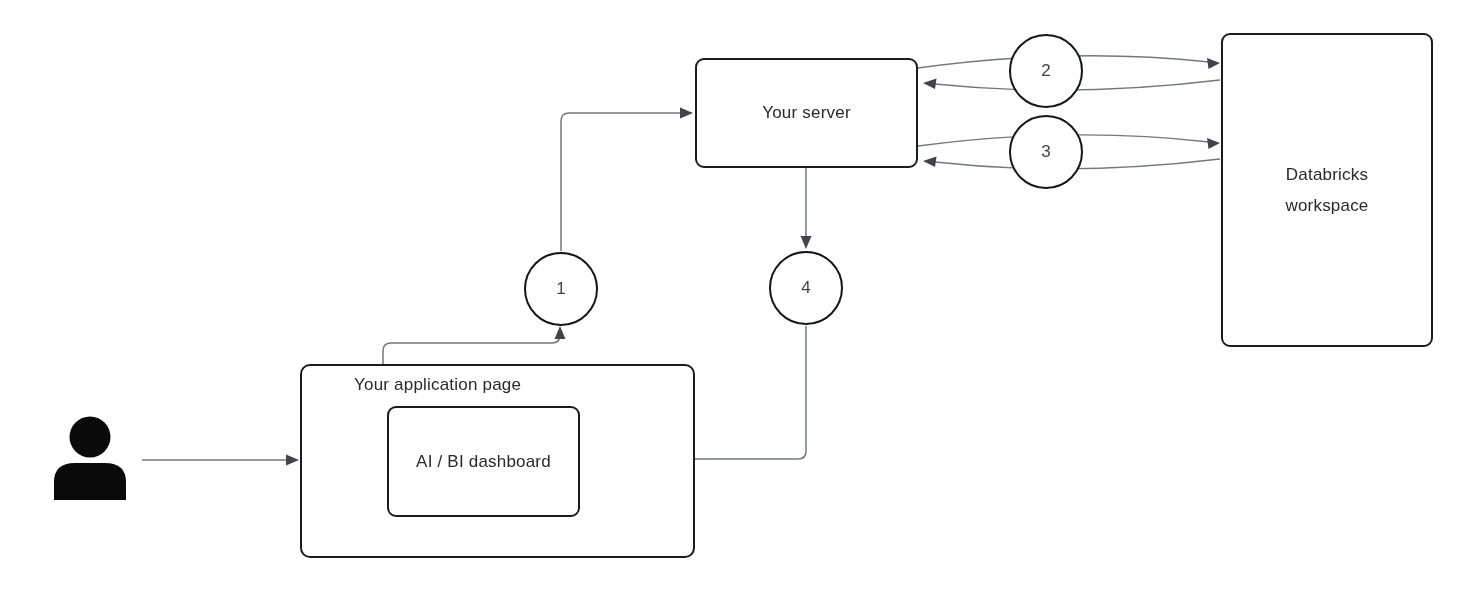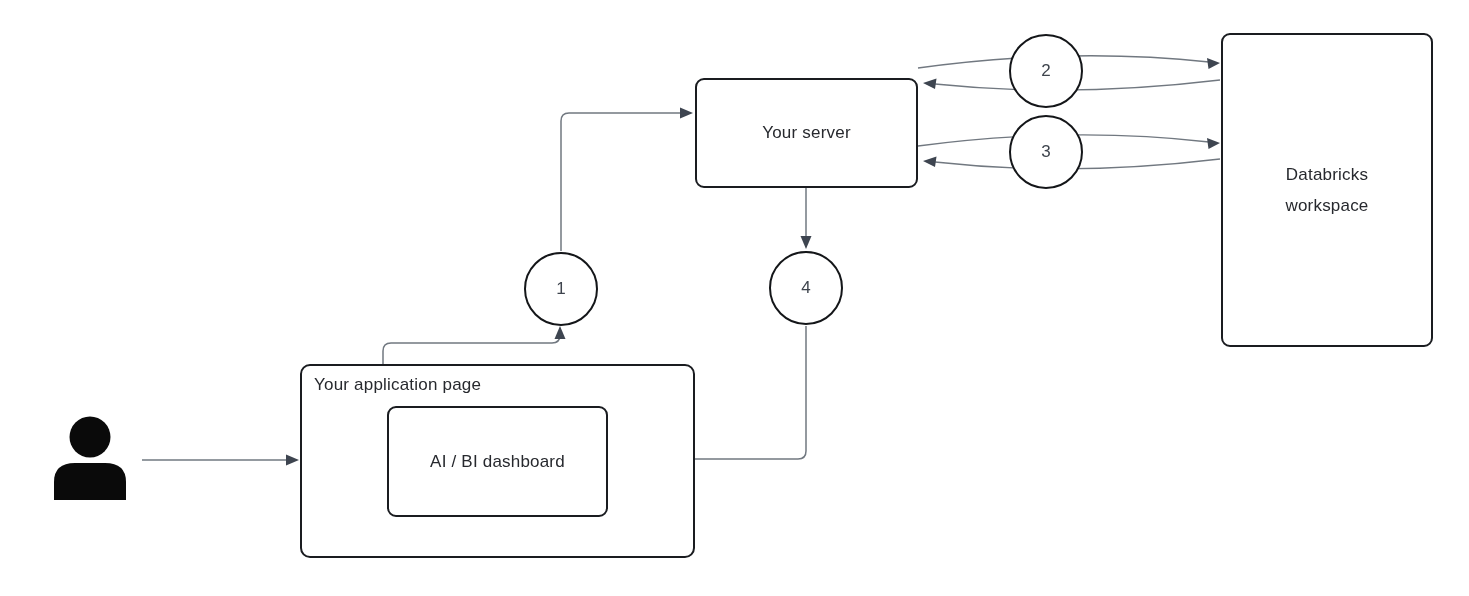--- a/index.html
+++ b/index.html
@@ -28,34 +28,35 @@
     background: #ffffff;
     border: 2.5px solid #1a1c20;
     border-radius: 9px;
     display: flex;
     align-items: center;
     justify-content: center;
     font-size: 17px;
     color: #27292e;
     letter-spacing: 0.2px;
   }
-  .node--server    { left: 695px;  top: 58px;  width: 223px; height: 110px; margin-top: 20px; }
+  .node--server    { left: 695px;  top: 58px;  width: 223px; height: 110px; }
   .node--workspace { left: 1221px; top: 33px;  width: 212px; height: 314px; }
   .node--app       { left: 300px;  top: 364px; width: 395px; height: 194px; border-radius: 10px; justify-content: flex-start; align-items: flex-start; }
-  .node--dashboard { left: 387px;  top: 406px; width: 221px; height: 111px; }
+  .node--dashboard { left: 387px;  top: 406px; width: 193px; height: 111px; }
   .workspace-label {
     display: block;
     width: 120px;
     text-align: center;
     line-height: 1.85;
   }
   .app-label {
     padding: 9px 0 0 12px;
     font-size: 17px;
     color: #27292e;
+    margin-left: 40px;
   }
   .step {
     position: absolute;
     box-sizing: border-box;
     width: 74px;
     height: 74px;
     border-radius: 50%;
     border: 2.5px solid #141619;
     background: #ffffff;
     display: flex;

